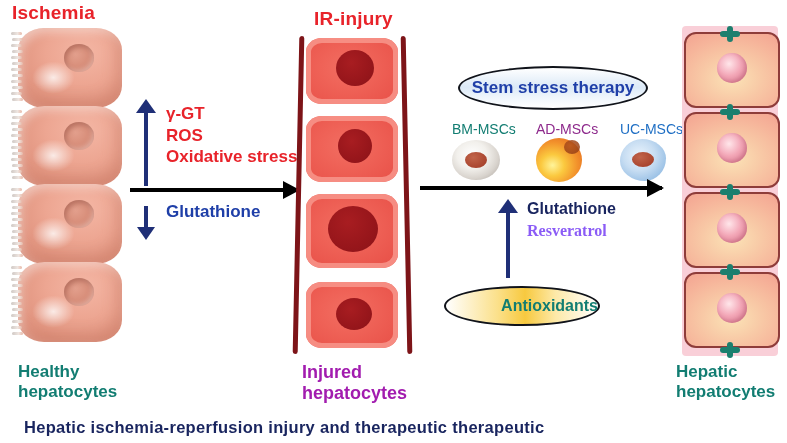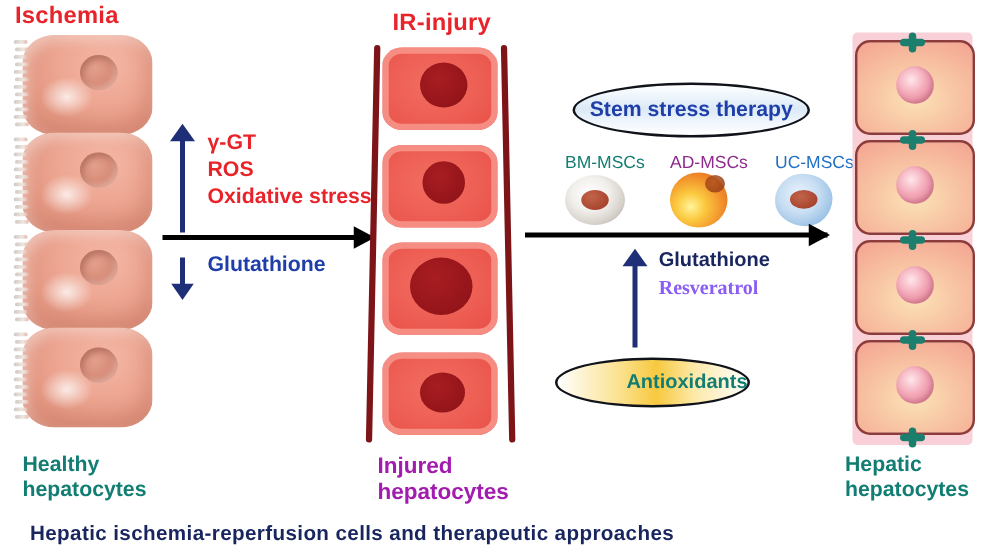--- a/index.html
+++ b/index.html
@@ -288,15 +288,15 @@
   </div>
   <div class="lbl" id="injured-lbl">
     <div>Injured</div>
     <div>hepatocytes</div>
   </div>
   <div class="lbl" id="repaired-lbl">
     <div>Hepatic</div>
     <div>hepatocytes</div>
   </div>
 
-  <div class="lbl" id="caption">Hepatic ischemia-reperfusion cells and therapeutic approaches</div>
+  <div class="lbl" id="caption">Hepatic ischemia-reperfusion injury and therapeutic therapeutic</div>
 
 </div>
 
 </body></html>

